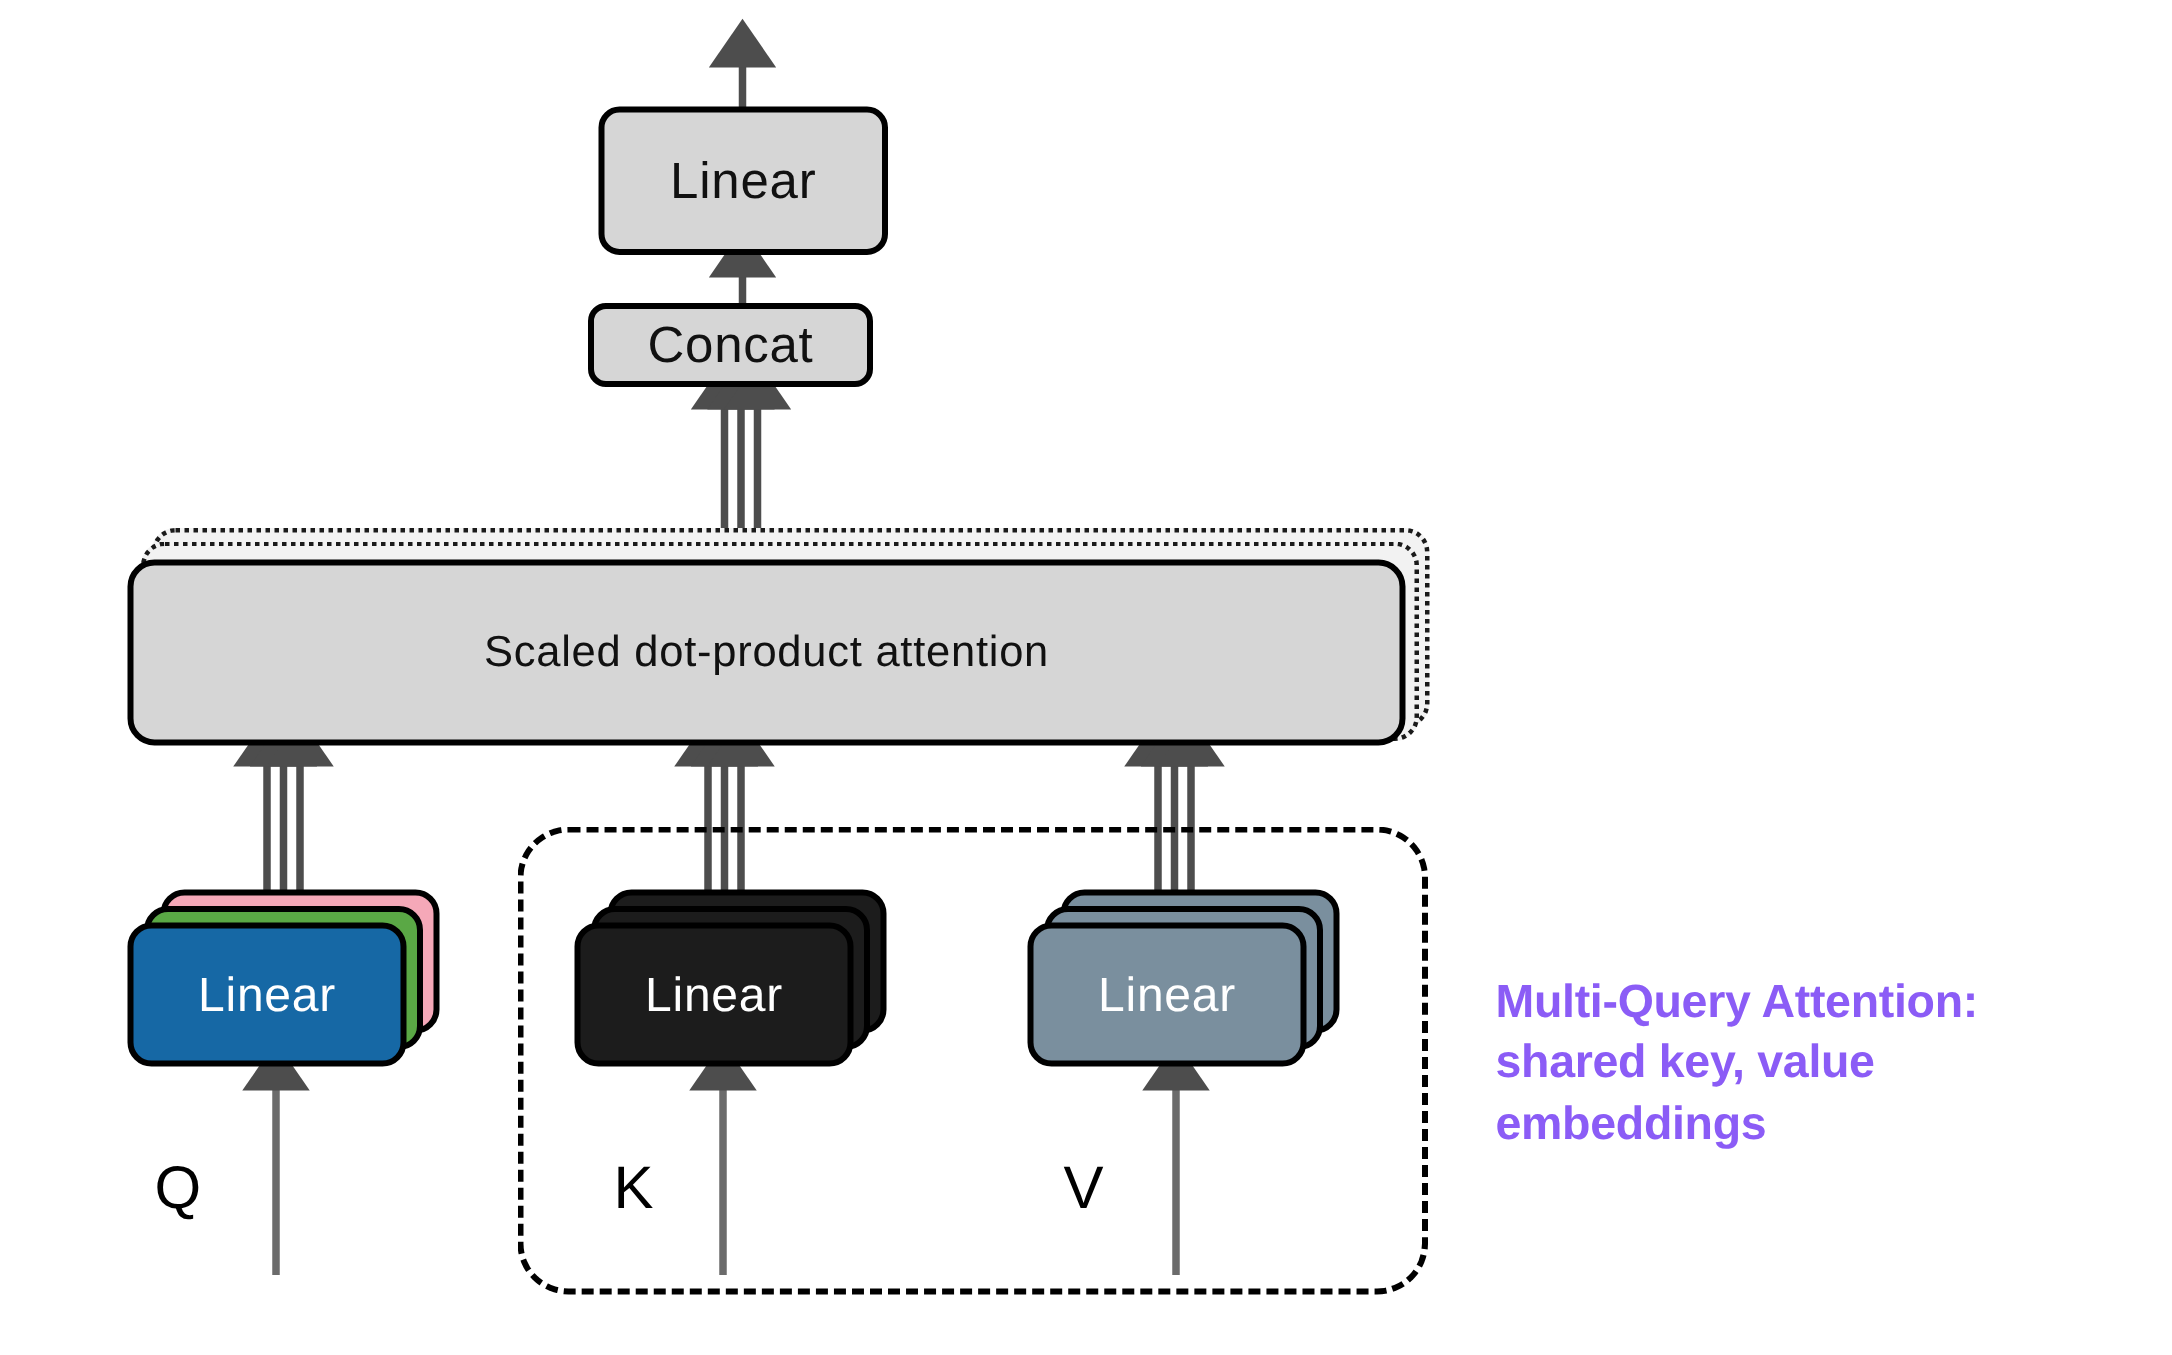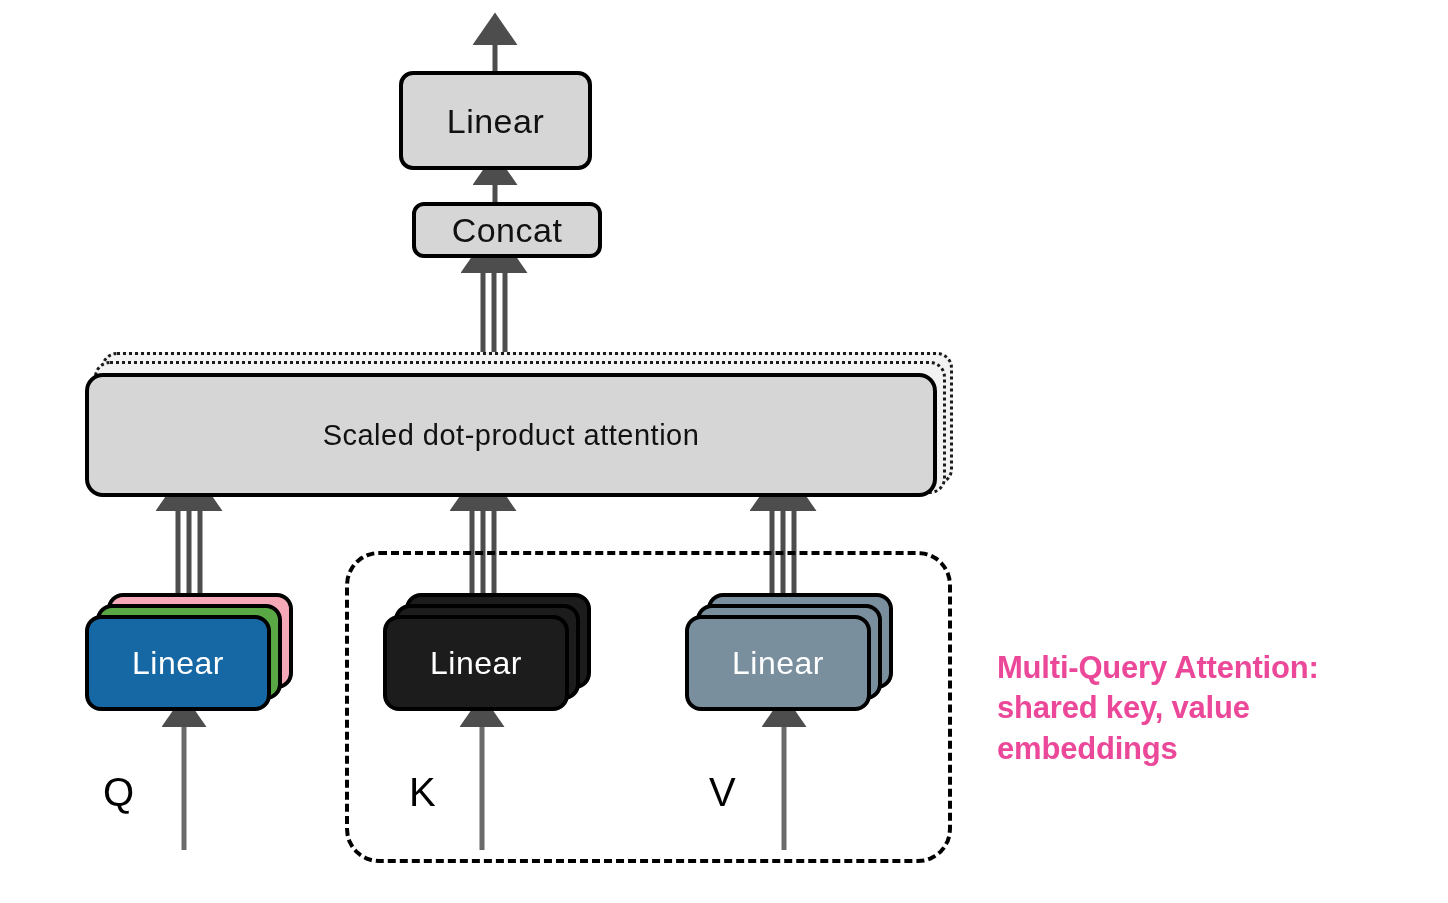--- a/index.html
+++ b/index.html
@@ -92,21 +92,21 @@
     font-size: 40px;
     color: #000000;
     font-family: "Liberation Sans", sans-serif;
     line-height: 1;
   }
 
   .caption {
     position: absolute;
     font-size: 31px;
     font-weight: bold;
-    color: #ec4899;
+    color: #8b5cf6;
     line-height: 1.30;
     font-family: "Liberation Sans", sans-serif;
     white-space: pre-line;
     letter-spacing: -0.2px;
   }
 </style>
 </head>
 <body>
 
 <div id="canvas">
@@ -158,21 +158,21 @@
     </g>
     <g>
       <line x1="784" y1="850" x2="784" y2="716" stroke="#6b6b6b" stroke-width="5" marker-end="url(#ah)"></line>
     </g>
   </svg>
 
   <div class="node gray-box" style="left:399px; top:71px; width:193px; height:99px;">
     <span class="node-label">Linear</span>
   </div>
 
-  <div class="node gray-box" style="left:412px; top:202px; width:190px; height:56px; border-radius:12px;text-align:center;">
+  <div class="node gray-box" style="left:392px; top:202px; width:190px; height:56px; border-radius:12px;text-align:center;">
     <span class="node-label">Concat</span>
   </div>
 
   <div class="ghost" style="left:101px; top:352px; width:852px; height:133px;"></div>
   <div class="ghost" style="left:94px; top:361px; width:852px; height:133px;"></div>
 
   <div class="node gray-box" style="left:85px; top:373px; width:852px; height:124px; border-radius:18px;">
     <span class="node-label" style="font-size:29px;">Scaled dot-product attention</span>
   </div>
 

